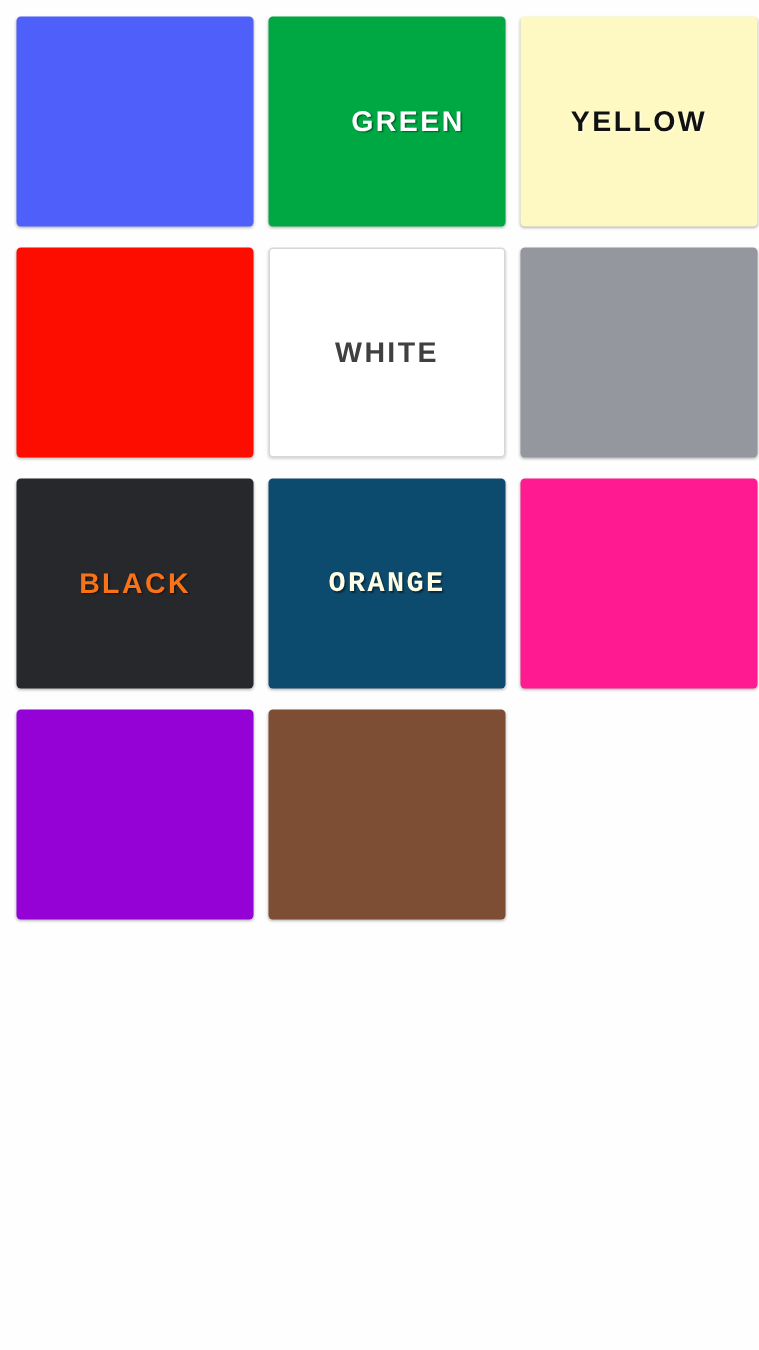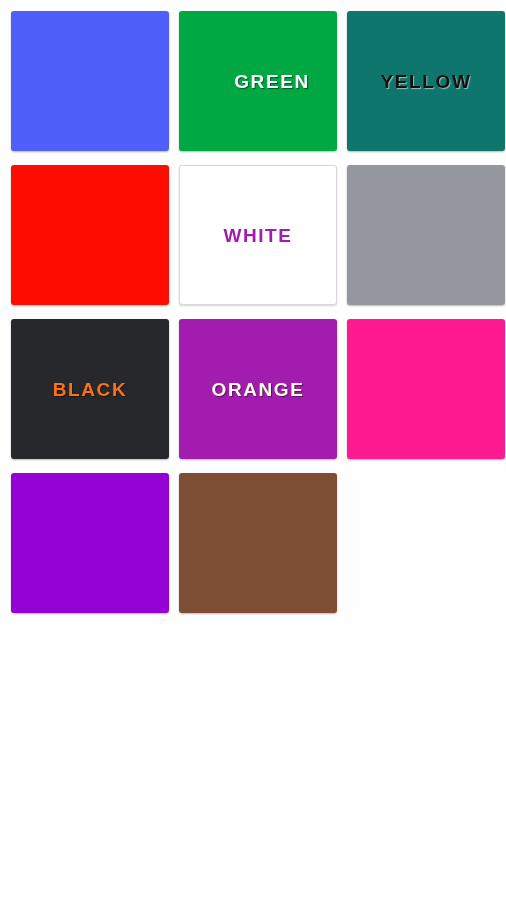--- a/index.html
+++ b/index.html
@@ -60,36 +60,36 @@
 </head>
 <body>
 
 <div id="color-grid" style="background: rgb(254, 254, 254);">
     <div class="tile" style="background: rgb(79, 96, 250);">
       <span class="tile-label" style="color: rgb(255, 255, 255);"></span>
     </div>
     <div class="tile" style="background: rgb(0, 168, 67);">
       <span class="tile-label shadowed" style="color: rgb(255, 255, 255); margin-left: 28px;">GREEN</span>
     </div>
-    <div class="tile" style="background: #0f766e;">
+    <div class="tile" style="background: #fef9c3;">
       <span class="tile-label light-shadow" style="color: rgb(17, 17, 17);">YELLOW</span>
     </div>
     <div class="tile" style="background: rgb(252, 13, 0);">
       <span class="tile-label" style="color: rgb(255, 255, 255);"></span>
     </div>
     <div class="tile bordered" style="background: rgb(255, 255, 255);">
-      <span class="tile-label light-shadow" style="color: #a21caf;">WHITE</span>
+      <span class="tile-label light-shadow" style="color: #404040;">WHITE</span>
     </div>
     <div class="tile" style="background: rgb(149, 151, 159);">
       <span class="tile-label" style="color: rgb(255, 255, 255);"></span>
     </div>
     <div class="tile" style="background: rgb(38, 40, 44);">
       <span class="tile-label shadowed" style="color: #f97316;">BLACK</span>
     </div>
-    <div class="tile" style="background: #a21caf;">
+    <div class="tile" style="background: #0c4a6e; font-family: Liberation Mono, monospace;">
       <span class="tile-label shadowed" style="color: rgb(255, 253, 227);">ORANGE</span>
     </div>
     <div class="tile" style="background: rgb(255, 26, 145);">
       <span class="tile-label" style="color: rgb(255, 255, 255);"></span>
     </div>
     <div class="tile" style="background: rgb(149, 2, 214);">
       <span class="tile-label" style="color: rgb(255, 255, 255);"></span>
     </div>
     <div class="tile" style="background: rgb(125, 78, 51);">
       <span class="tile-label" style="color: rgb(255, 255, 255);"></span>

